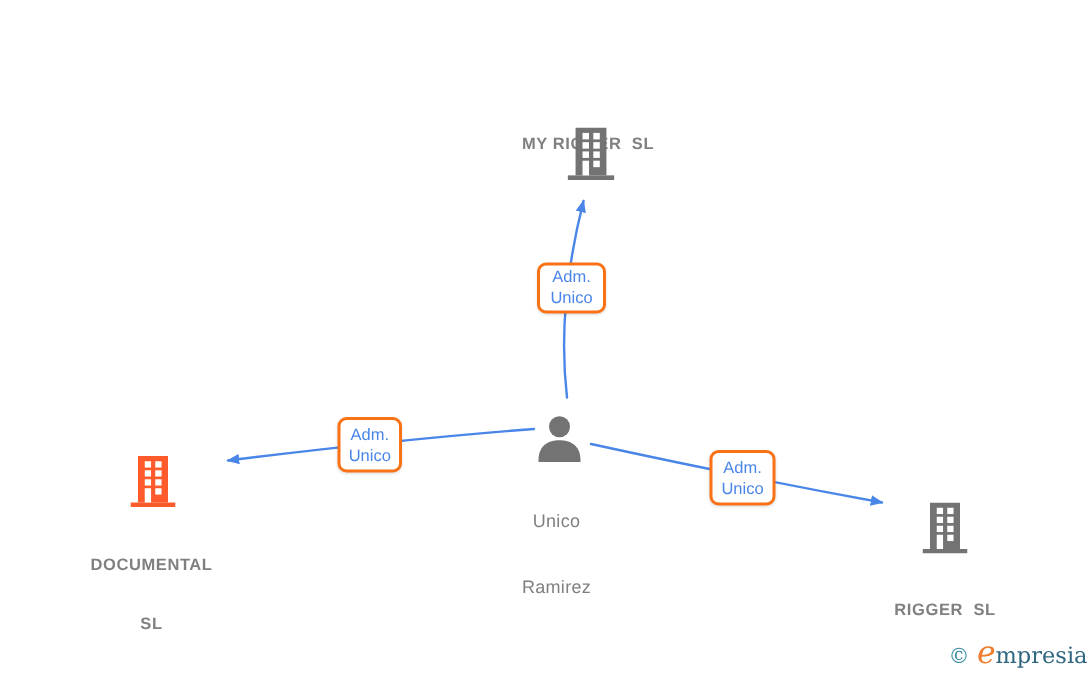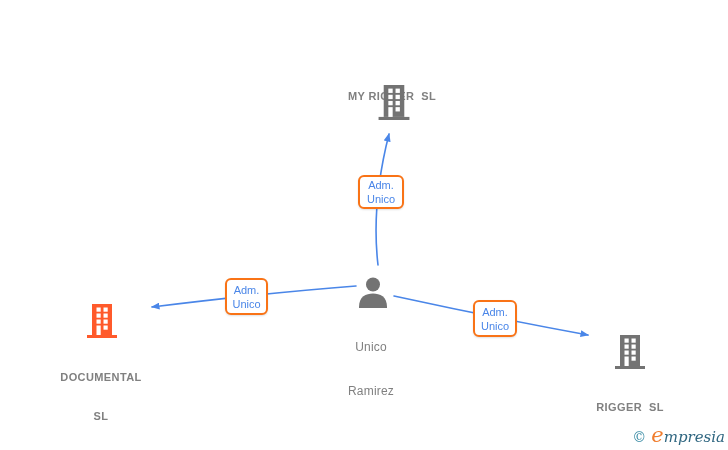--- a/index.html
+++ b/index.html
@@ -95,21 +95,20 @@
   #watermark .brand-initial {
     color: #f07d2e;
     font-family: "DejaVu Serif", serif;
     font-style: italic;
     font-size: 21px;
     line-height: 20px;
   }
   #watermark .brand-rest {
     color: #2f6680;
     font-family: "DejaVu Serif", serif;
-    font-style: italic;
     font-size: 15px;
   }
 </style>
 </head>
 <body>
 
 <div id="canvas">
 
   <svg id="edges-layer" width="728" height="450" viewBox="0 0 728 450" xmlns="http://www.w3.org/2000/svg">
     <defs>

